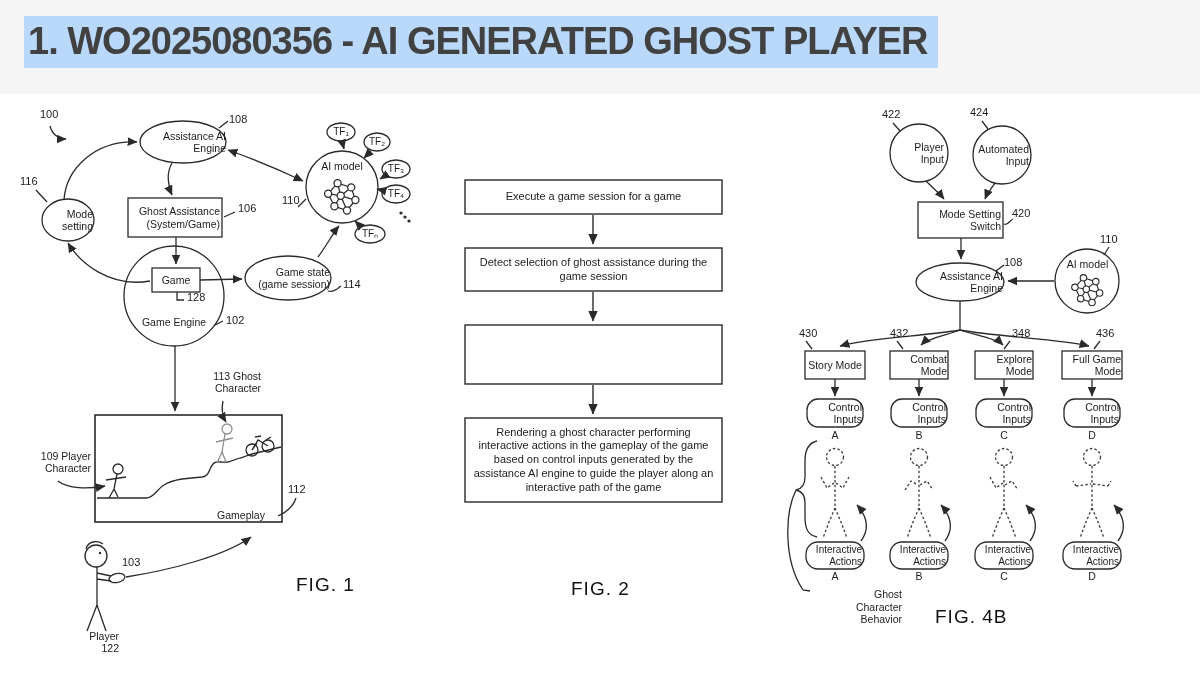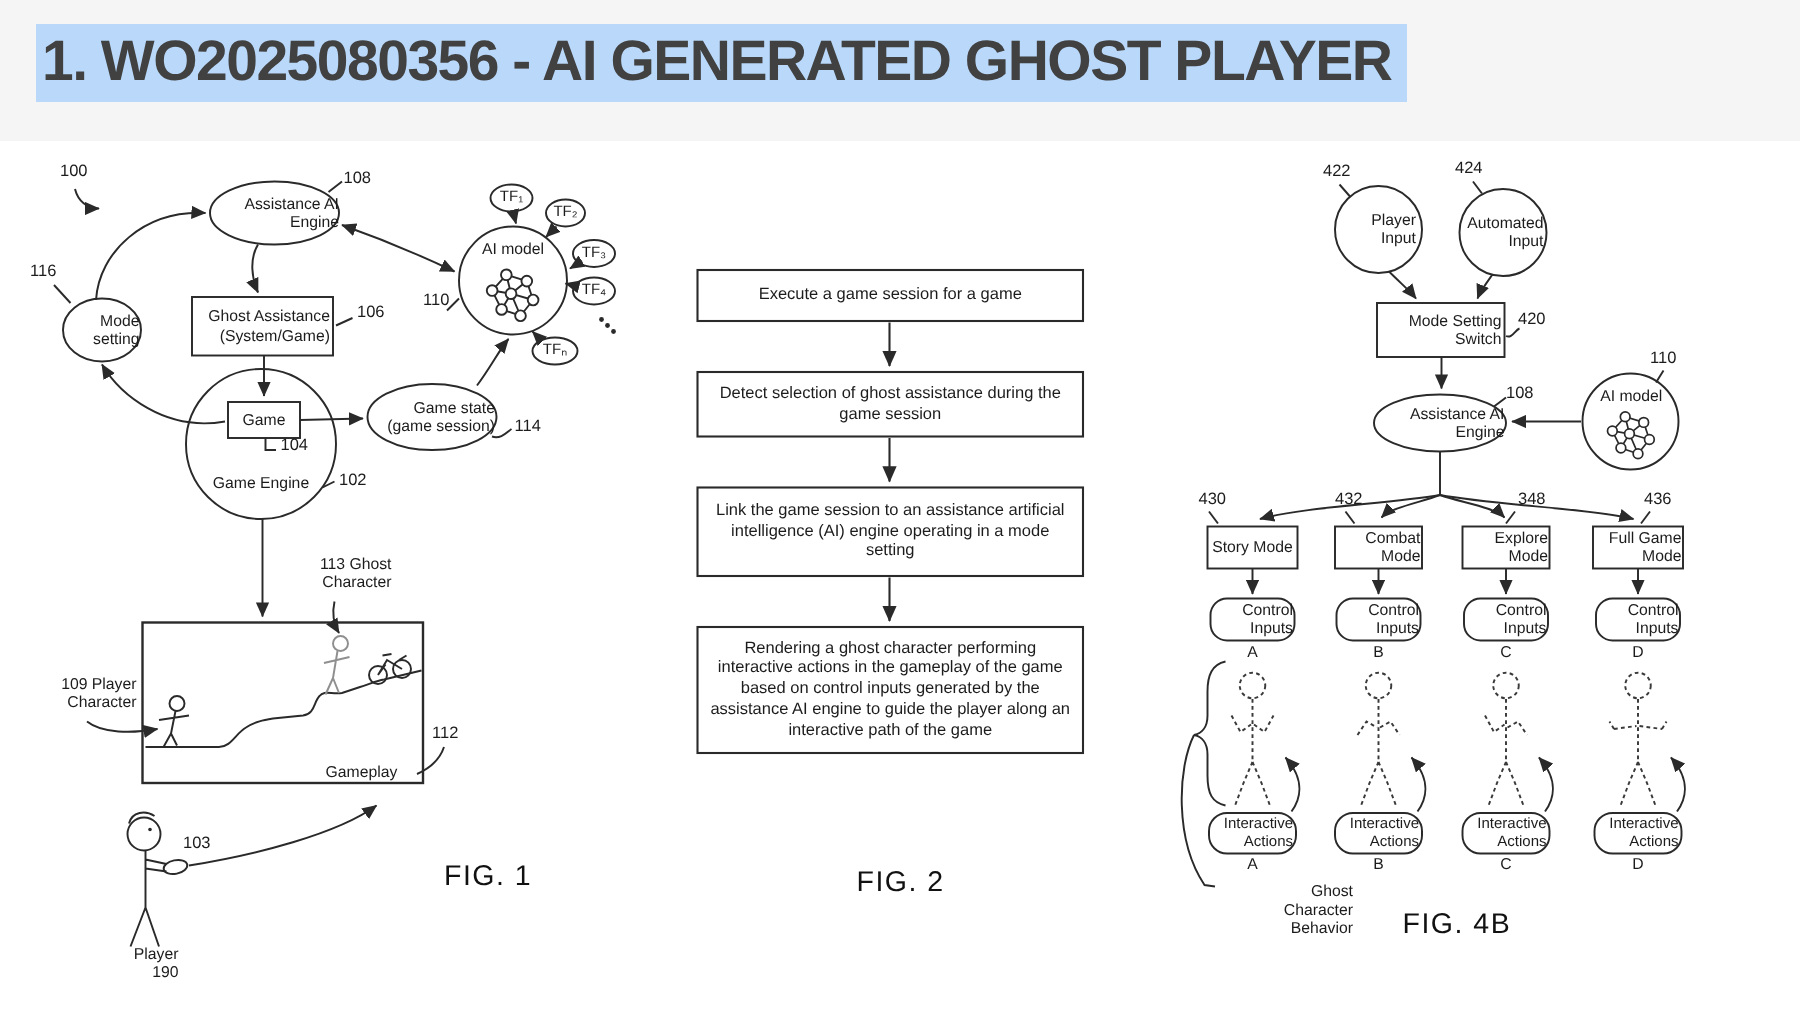--- a/index.html
+++ b/index.html
@@ -218,43 +218,42 @@
   </svg>
 
   <div class="ref" style="left:40px;top:109px">100</div>
   <div class="t" style="left:141px;top:124px;width:85px;height:36px">Assistance AI Engine</div>
   <div class="ref" style="left:229px;top:114px">108</div>
   <div class="ref" style="left:20px;top:176px">116</div>
   <div class="t" style="left:43px;top:205px;width:50px;height:30px">Mode setting</div>
   <div class="t" style="left:130px;top:200px;width:90px;height:35px">Ghost Assistance (System/Game)</div>
   <div class="ref" style="left:238px;top:203px">106</div>
   <div class="t" style="left:152px;top:268px;width:48px;height:24px">Game</div>
-  <div class="ref" style="left:187px;top:292px">104</div>
+  <div class="ref" style="left:187px;top:292px">128</div>
   <div class="t" style="left:139px;top:315px;width:70px;height:14px">Game Engine</div>
   <div class="ref" style="left:226px;top:315px">102</div>
   <div class="t" style="left:246px;top:261px;width:84px;height:34px">Game state (game session)</div>
   <div class="ref" style="left:343px;top:279px">114</div>
   <div class="t" style="left:314px;top:159px;width:56px;height:14px">AI model</div>
   <div class="ref" style="left:282px;top:195px">110</div>
   <div class="t sm" style="left:327px;top:125px;width:28px;height:14px">TF₁</div>
   <div class="t sm" style="left:363px;top:135px;width:28px;height:14px">TF₂</div>
   <div class="t sm" style="left:382px;top:162px;width:28px;height:14px">TF₃</div>
   <div class="t sm" style="left:382px;top:187px;width:28px;height:14px">TF₄</div>
   <div class="t sm" style="left:355px;top:227px;width:30px;height:14px">TFₙ</div>
   <div class="t" style="left:203px;top:362px;width:58px;height:40px">113 Ghost Character</div>
   <div class="t" style="left:33px;top:442px;width:58px;height:40px">109 Player Character</div>
   <div class="ref" style="left:288px;top:484px">112</div>
   <div class="t" style="left:206px;top:508px;width:70px;height:15px">Gameplay</div>
   <div class="ref" style="left:122px;top:557px">103</div>
-  <div class="t" style="left:75px;top:628px;width:44px;height:28px">Player 190</div>
+  <div class="t" style="left:75px;top:628px;width:44px;height:28px">Player 122</div>
   <div class="cap" style="left:296px;top:574px">FIG. 1</div>
 
   <div class="step" style="left:467px;top:181px;width:253px;height:32px">Execute a game session for a game</div>
   <div class="step" style="left:467px;top:249px;width:253px;height:41px">Detect selection of ghost assistance during the game session</div>
-  <div class="step" style="left:467px;top:326px;width:253px;height:57px">Link the game session to an assistance artificial intelligence (AI) engine operating in a mode setting</div>
   <div class="step" style="left:467px;top:419px;width:253px;height:82px">Rendering a ghost character performing interactive actions in the gameplay of the game based on control inputs generated by the assistance AI engine to guide the player along an interactive path of the game</div>
   <div class="cap" style="left:571px;top:578px">FIG. 2</div>
 
   <div class="ref" style="left:882px;top:109px">422</div>
   <div class="ref" style="left:970px;top:107px">424</div>
   <div class="t" style="left:894px;top:137px;width:50px;height:32px">Player Input</div>
   <div class="t" style="left:975px;top:139px;width:54px;height:32px">Automated Input</div>
   <div class="t" style="left:920px;top:204px;width:81px;height:32px">Mode Setting Switch</div>
   <div class="ref" style="left:1012px;top:208px">420</div>
   <div class="t" style="left:918px;top:266px;width:85px;height:32px">Assistance AI Engine</div>

